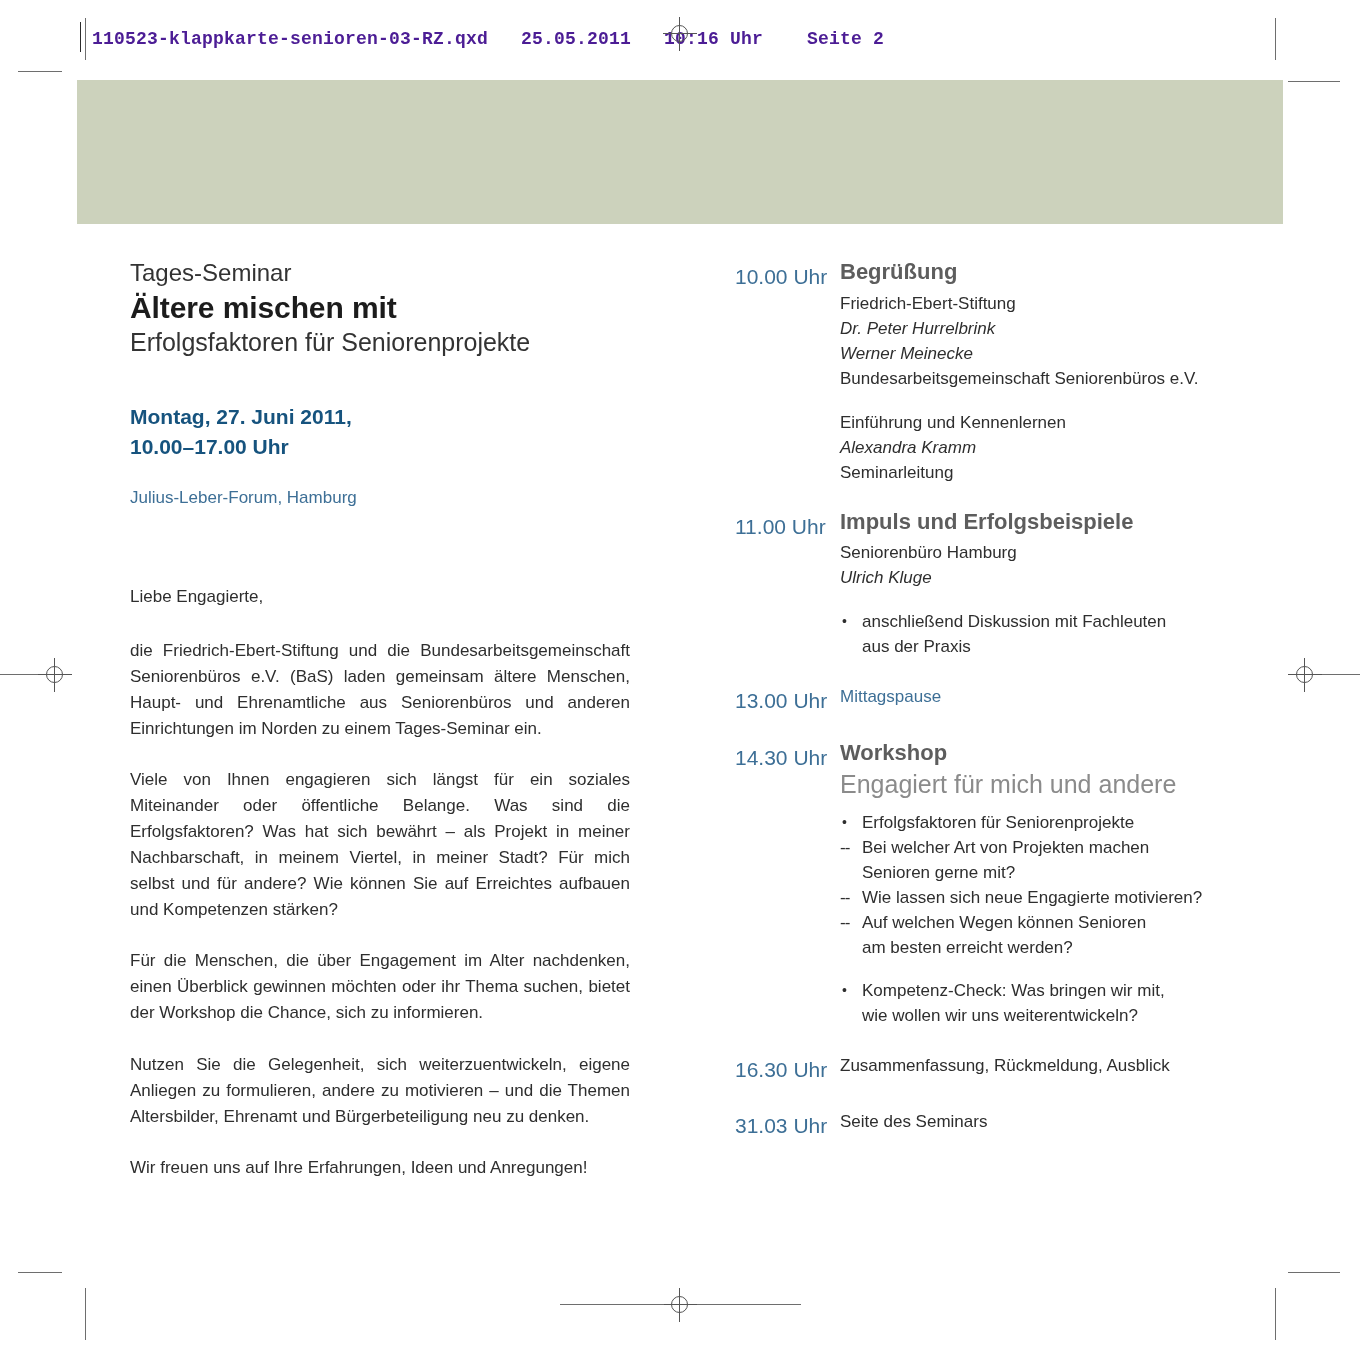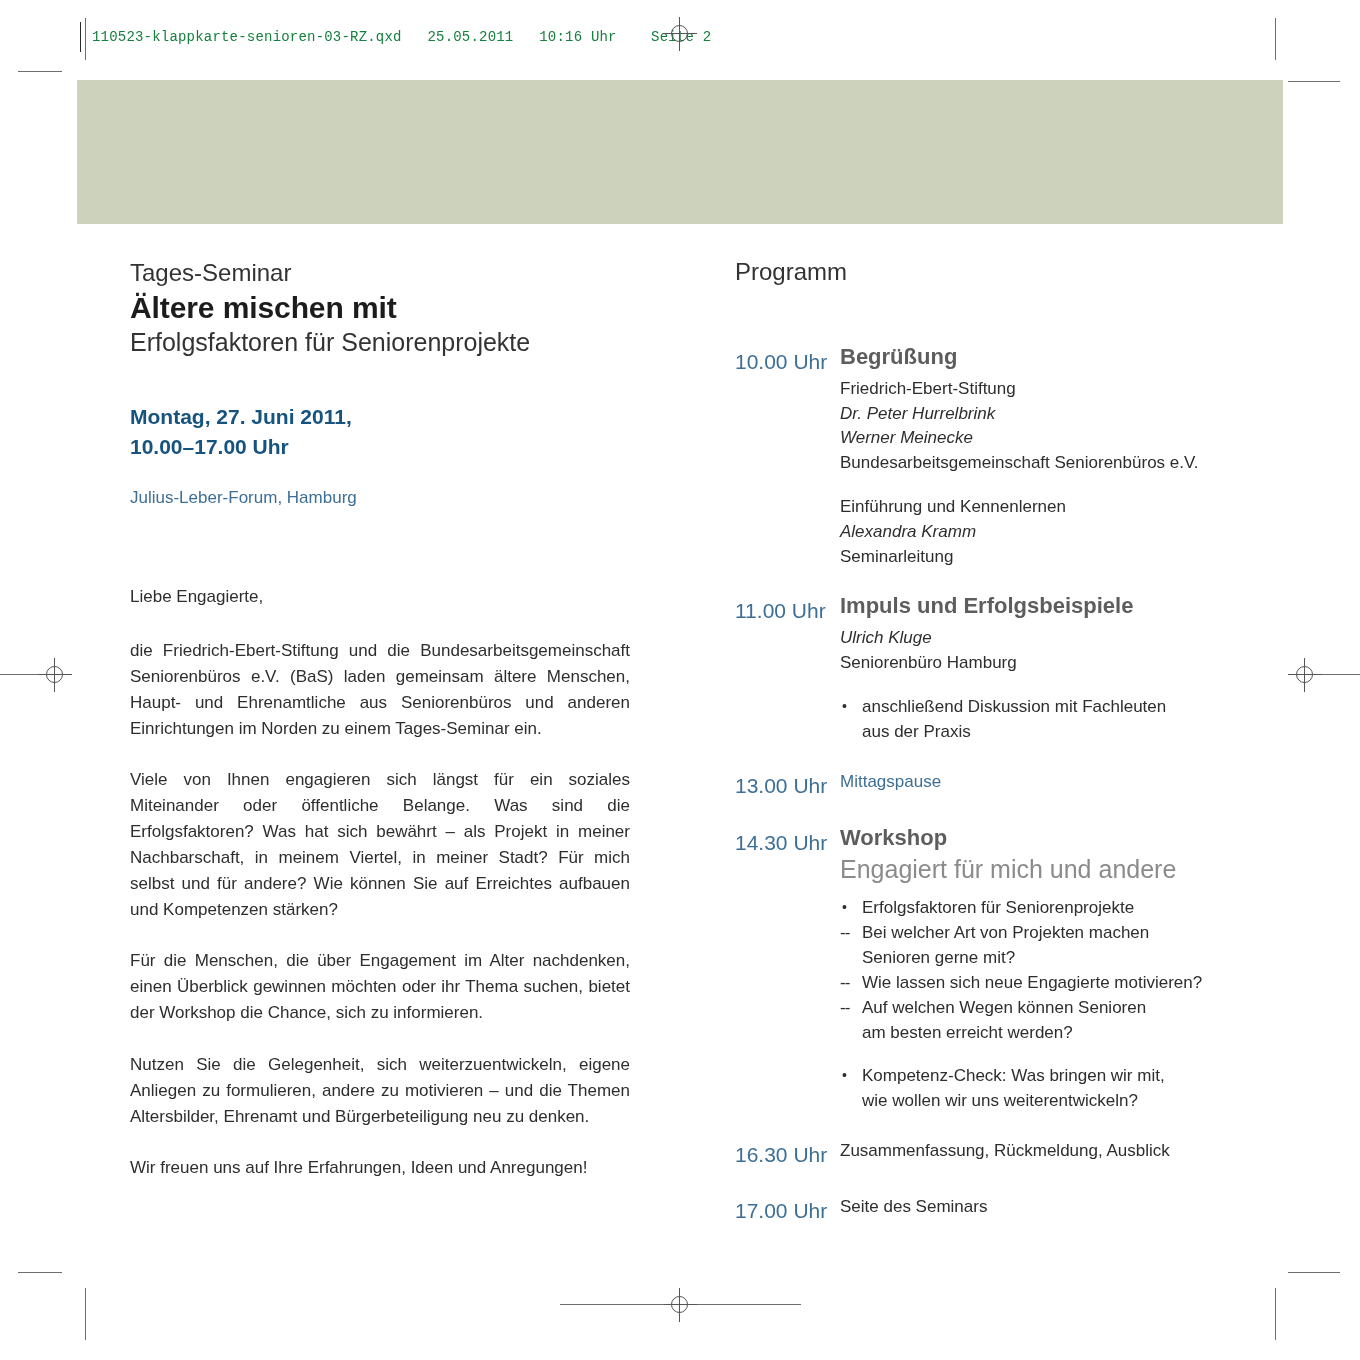--- a/index.html
+++ b/index.html
@@ -51,24 +51,25 @@
     width: 34px;
     background: #555;
   }
 
   
   .slug {
     position: absolute;
     left: 92px;
     top: 29px;
     font-family: "Liberation Mono", "DejaVu Sans Mono", monospace;
-    font-size: 14px;
-    color: #15803d;
+    font-size: 18px;
+    color: #4c1d95;
     letter-spacing: 0.2px;
     white-space: pre;
+    font-weight: bold;
   }
   .slug-rule {
     position: absolute;
     left: 80px;
     top: 22px;
     width: 1px;
     height: 30px;
     background: #2b2b2b;
   }
 
@@ -304,43 +305,42 @@
     <p>Viele von Ihnen engagieren sich längst für ein soziales Miteinander oder öffentliche Belange. Was sind die Erfolgsfaktoren? Was hat sich bewährt – als Projekt in meiner Nachbarschaft, in meinem Viertel, in meiner Stadt? Für mich selbst und für andere? Wie können Sie auf Erreichtes aufbauen und Kompetenzen stärken?</p>
     <p>Für die Menschen, die über Engagement im Alter nachdenken, einen Überblick gewinnen möchten oder ihr Thema suchen, bietet der Workshop die Chance, sich zu informieren.</p>
     <p>Nutzen Sie die Gelegenheit, sich weiterzuentwickeln, eigene Anliegen zu formulieren, andere zu motivieren – und die Themen Altersbilder, Ehrenamt und Bürgerbeteiligung neu zu denken.</p>
     <p class="last">Wir freuen uns auf Ihre Erfahrungen, Ideen und Anregungen!</p>
   </div>
 
 </div>
 
 <div class="col-right">
 
-  <h2 class="programm-title">Programm</h2>
 
   <div class="prog-row">
     <div class="prog-time">10.00 Uhr</div>
     <div class="prog-body">
       <p class="prog-head prog-head-group">Begrüßung</p>
       <p class="person">Friedrich-Ebert-Stiftung</p>
       <p class="person name">Dr. Peter Hurrelbrink</p>
       <p class="person name">Werner Meinecke</p>
       <p class="person">Bundesarbeitsgemeinschaft Seniorenbüros e.V.</p>
       <div class="spacer-sm"></div>
       <p class="person">Einführung und Kennenlernen</p>
       <p class="person name">Alexandra Kramm</p>
       <p class="person">Seminarleitung</p>
     </div>
   </div>
 
   <div class="prog-row" style="margin-top:14px;">
     <div class="prog-time">11.00 Uhr</div>
     <div class="prog-body">
       <p class="prog-head prog-head-group">Impuls und Erfolgsbeispiele</p>
+      <p class="person">Seniorenbüro Hamburg</p>
       <p class="person name">Ulrich Kluge</p>
-      <p class="person">Seniorenbüro Hamburg</p>
       <div class="spacer-sm"></div>
       <ul class="bullets">
         <li class="dot">
           <span class="marker">•</span>
           <span>anschließend Diskussion mit Fachleuten</span><br>
           <span>aus der Praxis</span>
         </li>
       </ul>
     </div>
   </div>
@@ -389,19 +389,19 @@
   </div>
 
   <div class="prog-row" style="margin-top:14px;justify-content:center;">
     <div class="prog-time">16.30 Uhr</div>
     <div class="prog-body">
       <p class="prog-plain">Zusammenfassung, Rückmeldung, Ausblick</p>
     </div>
   </div>
 
   <div class="prog-row" style="margin-top:10px;">
-    <div class="prog-time">17.00 Uhr</div>
+    <div class="prog-time">31.03 Uhr</div>
     <div class="prog-body">
       <p class="prog-plain">Seite des Seminars</p>
     </div>
   </div>
 
 </div>
 
 </body></html>

